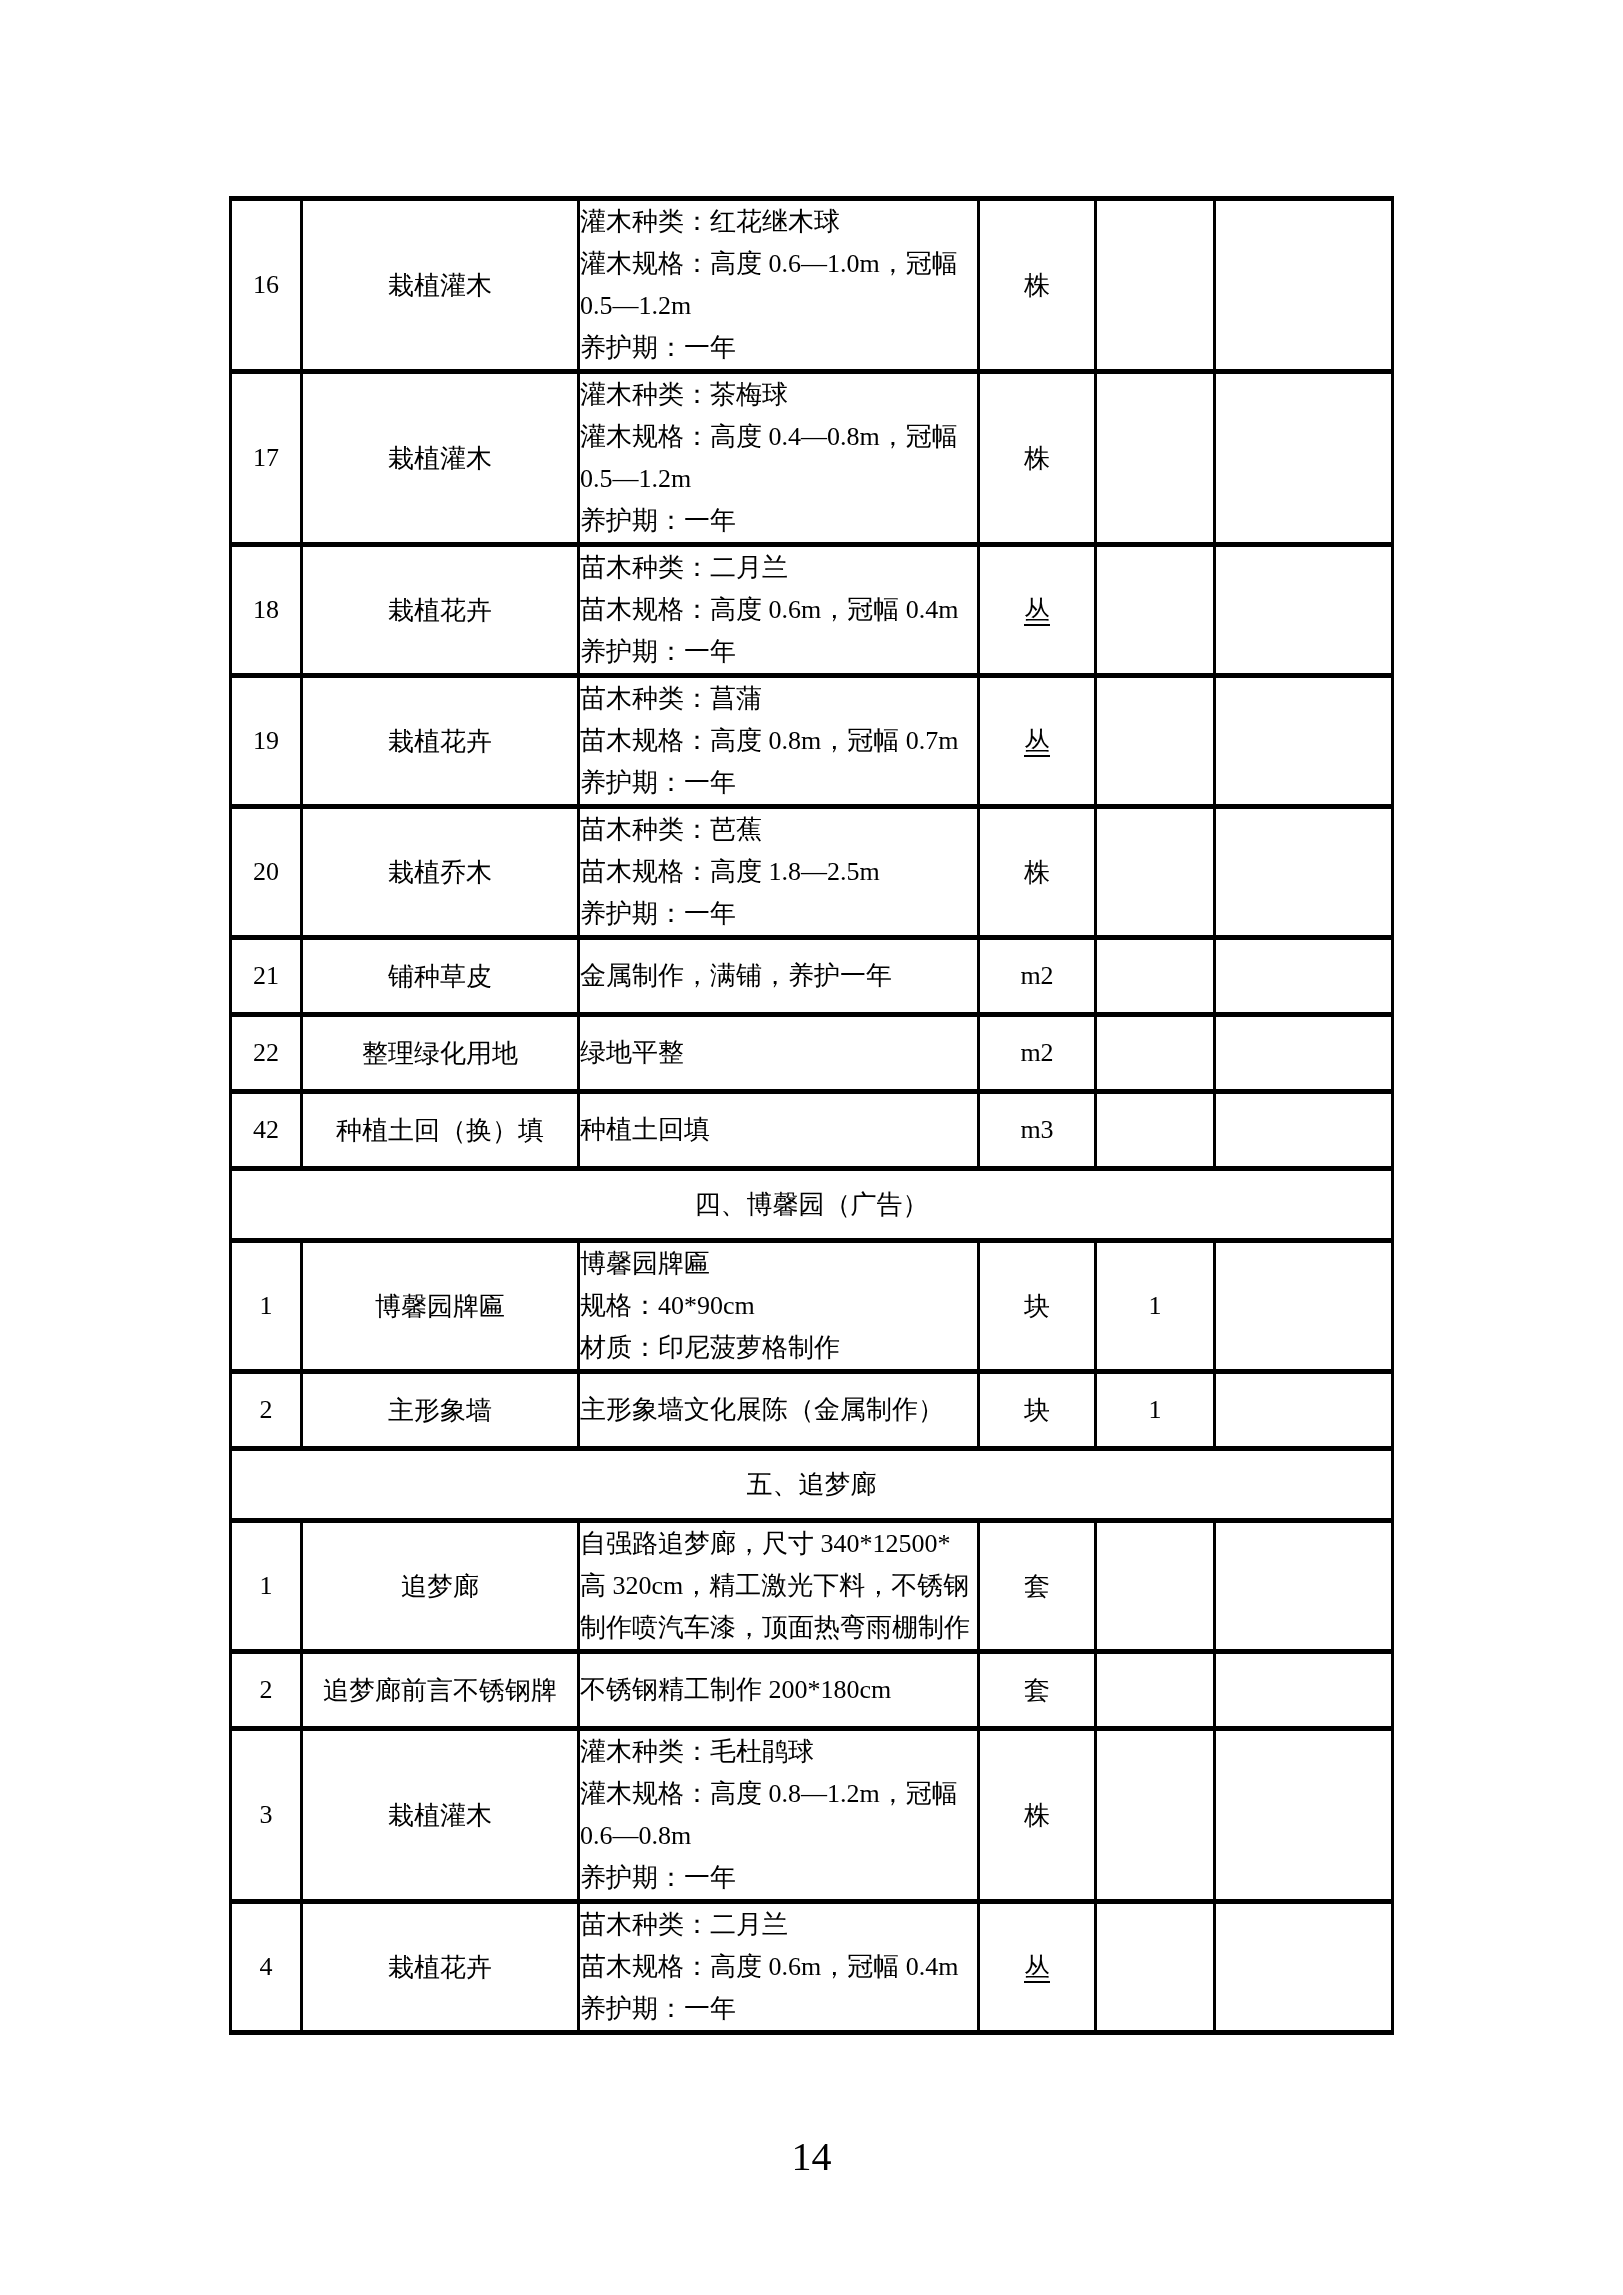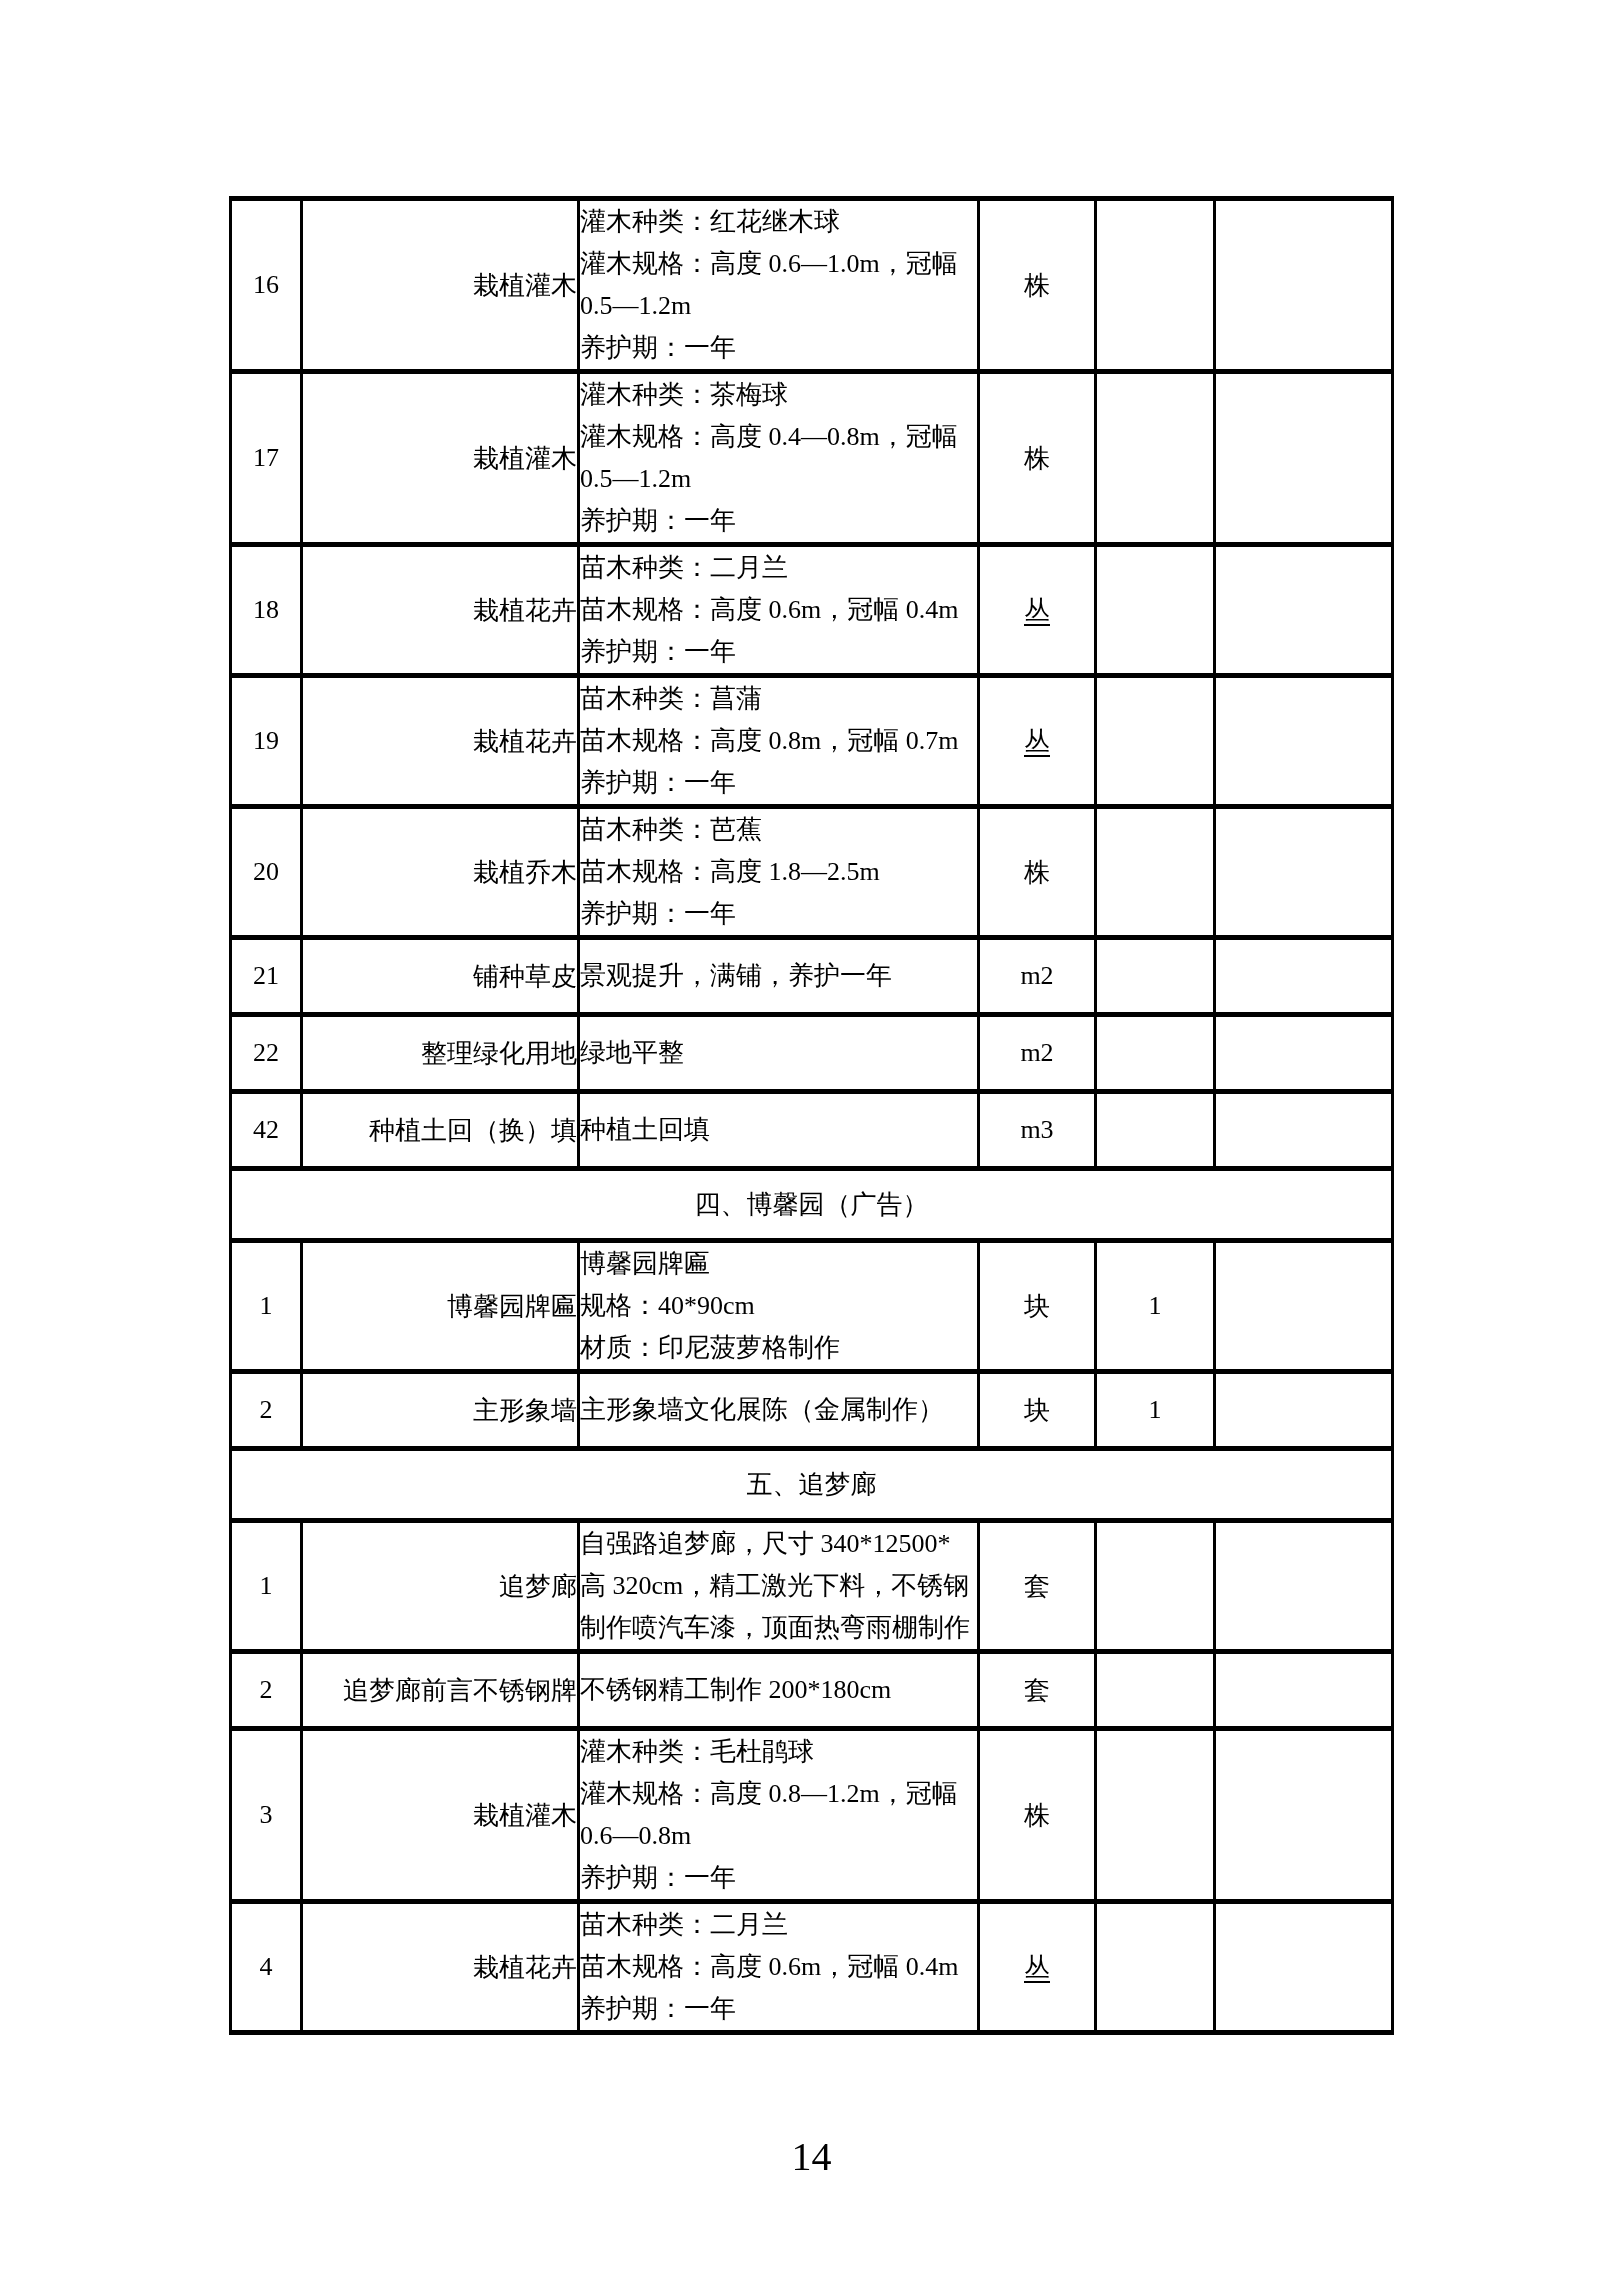--- a/index.html
+++ b/index.html
@@ -20,21 +20,21 @@
   table.boq td{
     border:3.3px solid #000;
     border-top-width:5.9px;
     border-bottom-width:5.9px;
     vertical-align:middle;
     font-size:26px;
     overflow:hidden;
     padding:0;
   }
   .c-no{text-align:center;font-size:27px;}
-  .c-name{text-align:right;padding-left:13px;padding-right:3.9px;}
+  .c-name{text-align:center;padding-left:13px;padding-right:3.9px;}
   .c-desc{text-align:left;padding:3.9px 3.9px 3.9px 10.5px;line-height:42px;white-space:pre;margin-left:32px;}
   .c-unit,.c-qty,.c-note{text-align:center;}
   .ul{text-decoration:underline;text-underline-offset:4.6px;}
   .c-section{text-align:center;padding-left:13px;font-size:29.4px;}
   .h262{height:171px}.h258{height:169px}.h196{height:128px}.h192{height:126px}
   .h190{height:124px}.h118{height:77px}.h110{height:72px}
   .pageno{
     position:absolute;left:0;top:2133px;width:100%;
     text-align:center;font-size:40px;
   }
@@ -108,21 +108,21 @@
 苗木规格：高度 1.8—2.5m
 养护期：一年</td>
         <td class="c-unit">株</td>
         <td class="c-qty"></td>
         <td class="c-note"></td>
       </tr>
 
       <tr class="h118">
         <td class="c-no">21</td>
         <td class="c-name">铺种草皮</td>
-        <td class="c-desc">景观提升，满铺，养护一年</td>
+        <td class="c-desc">金属制作，满铺，养护一年</td>
         <td class="c-unit">m2</td>
         <td class="c-qty"></td>
         <td class="c-note"></td>
       </tr>
 
       <tr class="h118">
         <td class="c-no">22</td>
         <td class="c-name">整理绿化用地</td>
         <td class="c-desc">绿地平整</td>
         <td class="c-unit">m2</td>

